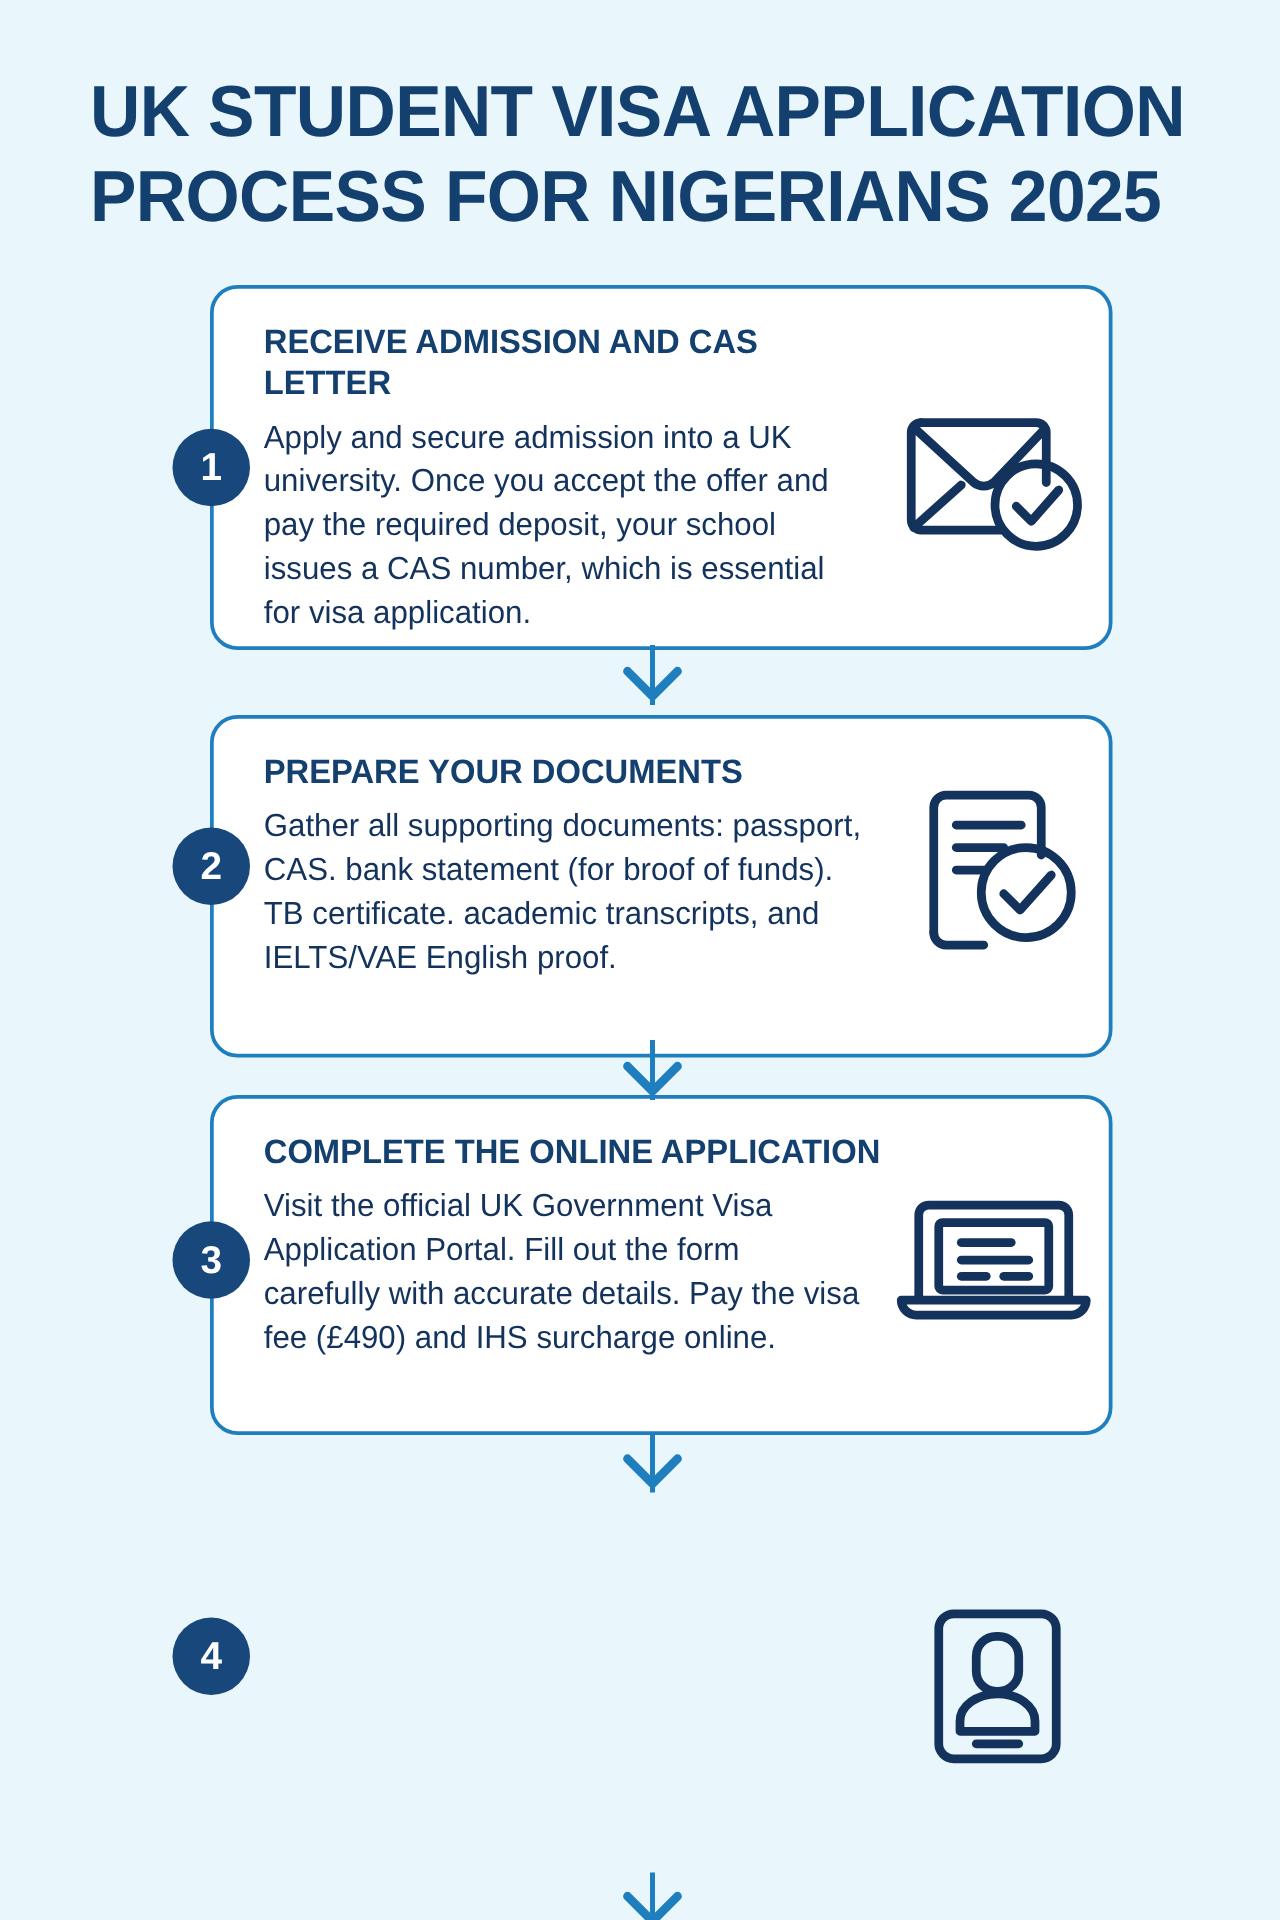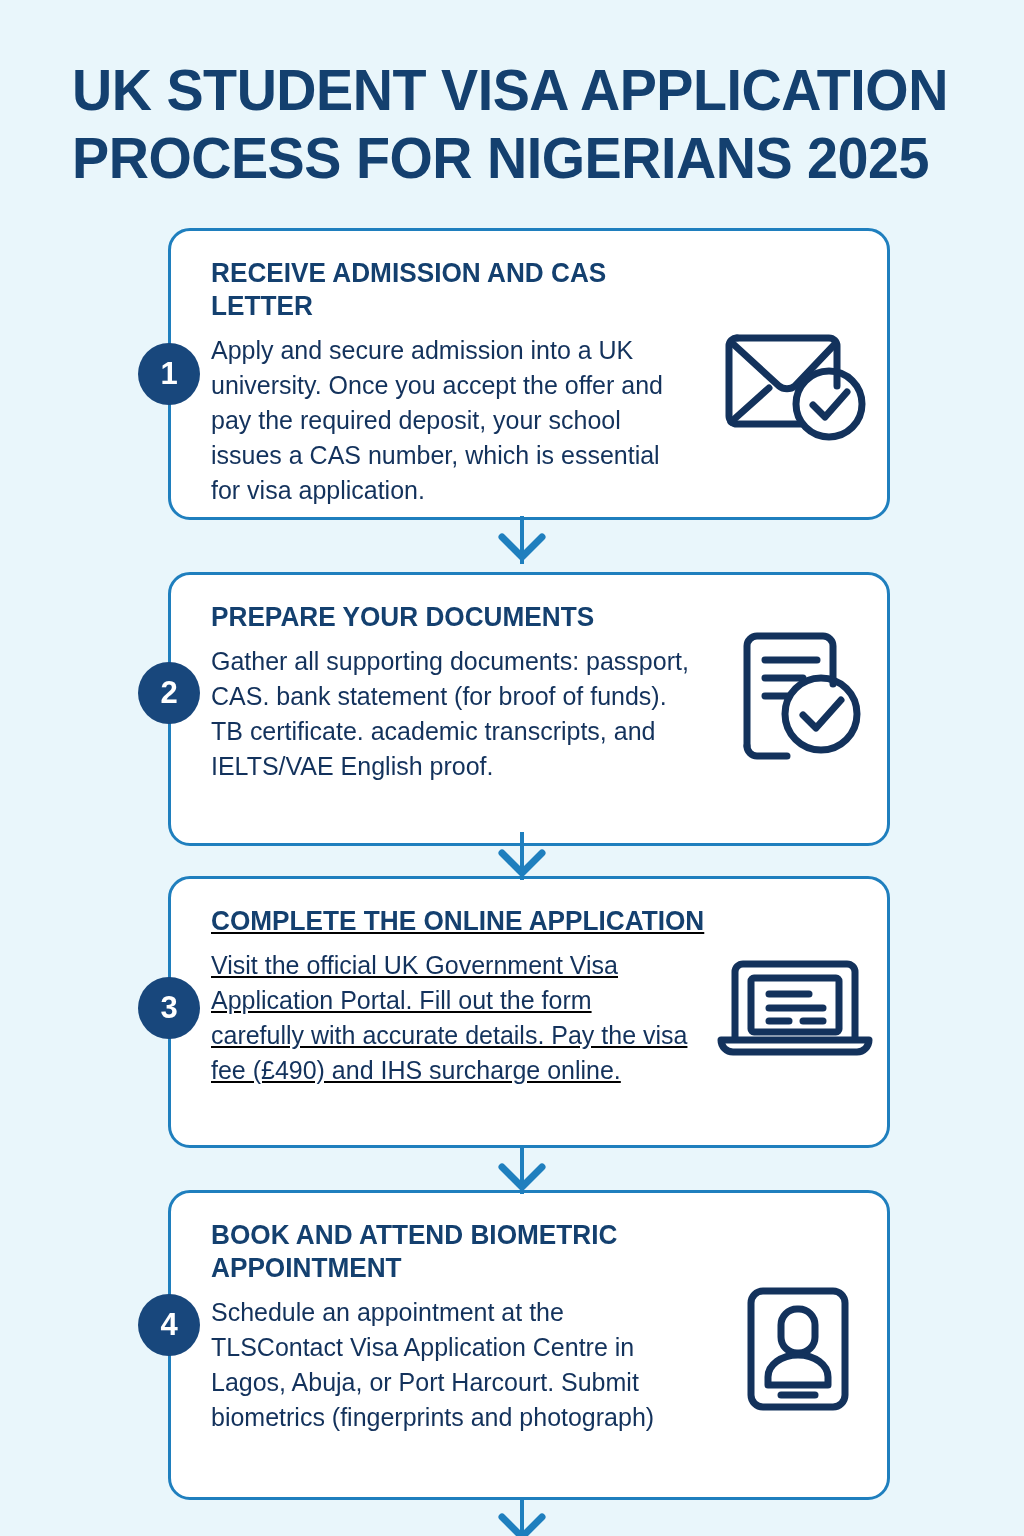--- a/index.html
+++ b/index.html
@@ -189,21 +189,21 @@
         <path d="M16 118 a10 10 0 0 0 10 10 H56"></path>
         <path d="M34 32 H86"></path>
         <path d="M34 50 H72"></path>
         <path d="M34 68 H58"></path>
         <circle cx="90" cy="86" r="36"></circle>
         <path d="M72 87 L85 100 L110 72"></path>
       </g>
     </svg>
   </div>
 
-  <div class="card" style="top:876px;height:272px;text-decoration:underline;">
+  <div class="card" style="top:876px;height:272px;">
     <div class="card-inner">
       <div class="card-heading">COMPLETE THE ONLINE APPLICATION</div>
       <div class="card-body">Visit the official UK Government Visa Application Portal. Fill out the form carefully with accurate details. Pay the visa fee (£490) and IHS surcharge online.</div>
     </div>
   </div>
   <div class="badge" style="top:977px;">
     <span>3</span>
   </div>
   <div class="icon-slot" style="left:706px;top:950px;width:178px;height:125px;">
     <svg width="164" height="113" viewBox="0 0 164 113">
@@ -212,26 +212,20 @@
         <rect x="38" y="22" width="88" height="54" rx="3"></rect>
         <path d="M56 38 H96"></path>
         <path d="M56 52 H110"></path>
         <path d="M56 65 H76"></path>
         <path d="M90 65 H110"></path>
         <path d="M8 84 H156 a0 0 0 0 1 0 0 a12 12 0 0 1 -12 12 H20 a12 12 0 0 1 -12 -12 Z"></path>
       </g>
     </svg>
   </div>
 
-  <div class="card" style="top:1190px;height:310px;">
-    <div class="card-inner">
-      <div class="card-heading" style="max-width:530px;">BOOK AND ATTEND BIOMETRIC APPOINTMENT</div>
-      <div class="card-body" style="max-width:470px;">Schedule an appointment at the TLSContact Visa Application Centre in Lagos, Abuja, or Port Harcourt. Submit biometrics (fingerprints and photograph)</div>
-    </div>
-  </div>
   <div class="badge" style="top:1294px;">
     <span>4</span>
   </div>
   <div class="icon-slot" style="left:730px;top:1282px;width:136px;height:134px;">
     <svg width="110" height="128" viewBox="0 0 110 128">
       <g fill="none" stroke="#13325c" stroke-width="7" stroke-linecap="round" stroke-linejoin="round">
         <rect x="8" y="6" width="94" height="116" rx="12"></rect>
         <rect x="38" y="24" width="34" height="44" rx="16"></rect>
         <path d="M25 100 V92 a30 22 0 0 1 60 0 V100 Z"></path>
         <path d="M38 110 H72"></path>

